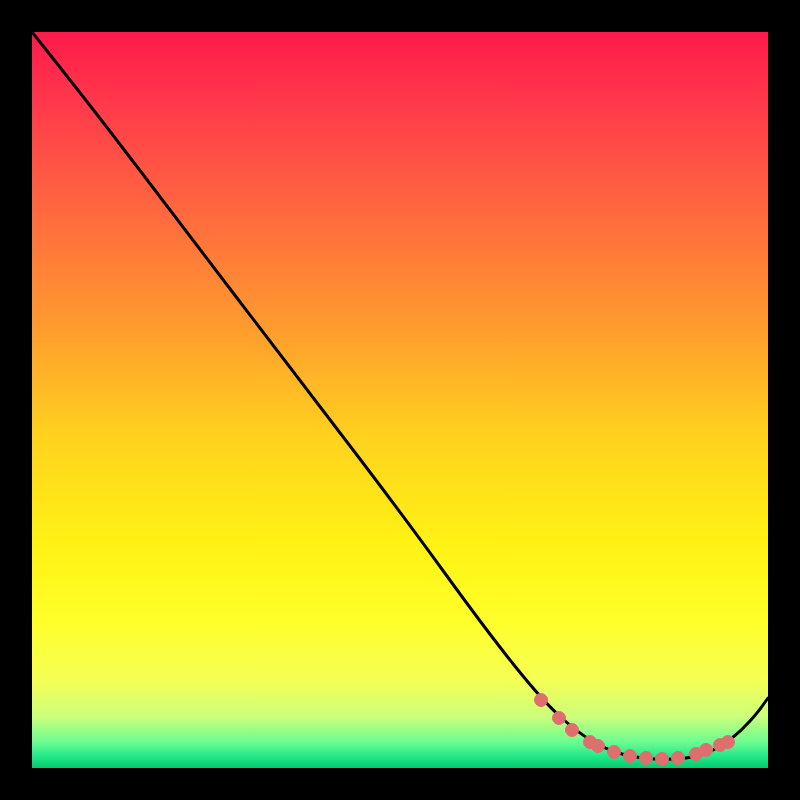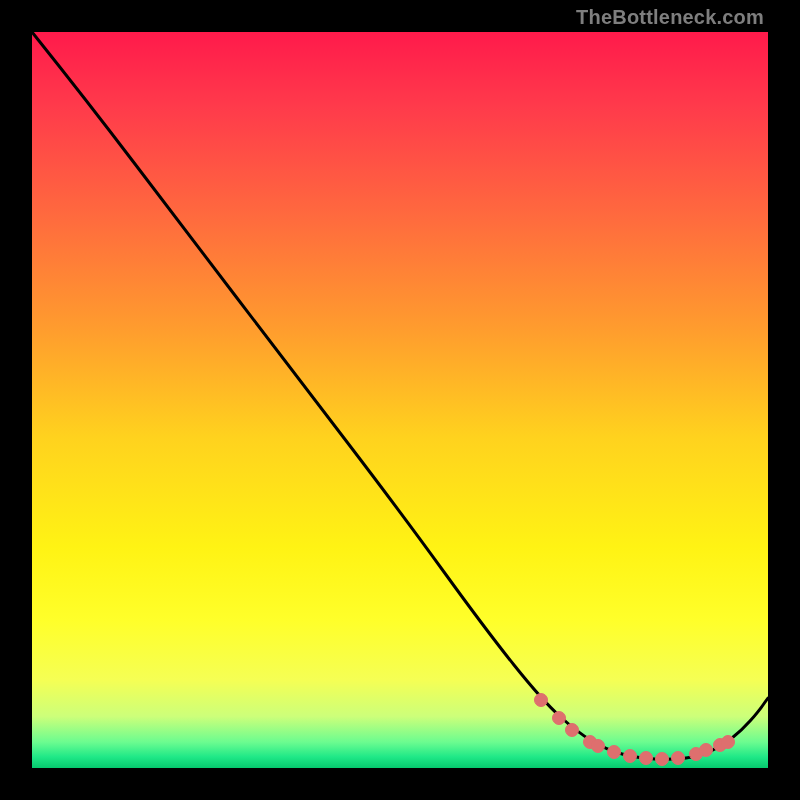--- a/index.html
+++ b/index.html
@@ -44,21 +44,20 @@
     color: #7e7e7e;
     letter-spacing: 0.2px;
     user-select: none;
   }
 </style>
 </head>
 <body>
 
 <div class="frame">
 
-  <div class="watermark">TheBottleneck.com</div>
 
   <div class="plot-area">
 
     <svg class="gradient" viewBox="0 0 736 736" preserveAspectRatio="none">
       <defs>
         <linearGradient id="heat" x1="0" y1="0" x2="0" y2="1">
 
         <stop offset="0%" stop-color="#ff1a4b"></stop>
             <stop offset="10%" stop-color="#ff3a4b"></stop>
             <stop offset="25%" stop-color="#ff6a3e"></stop>

